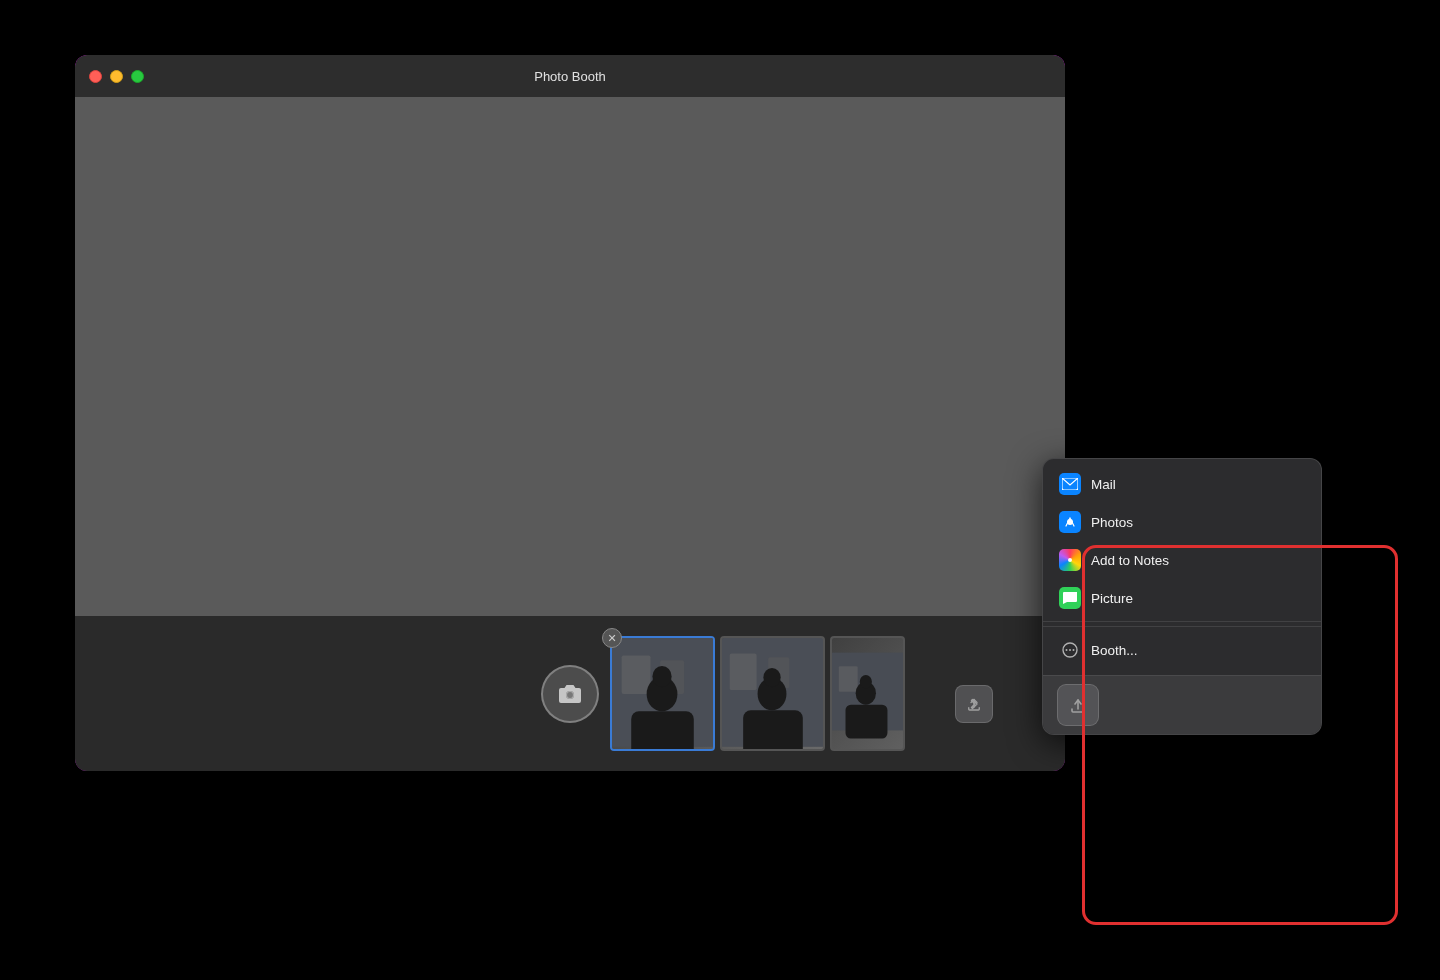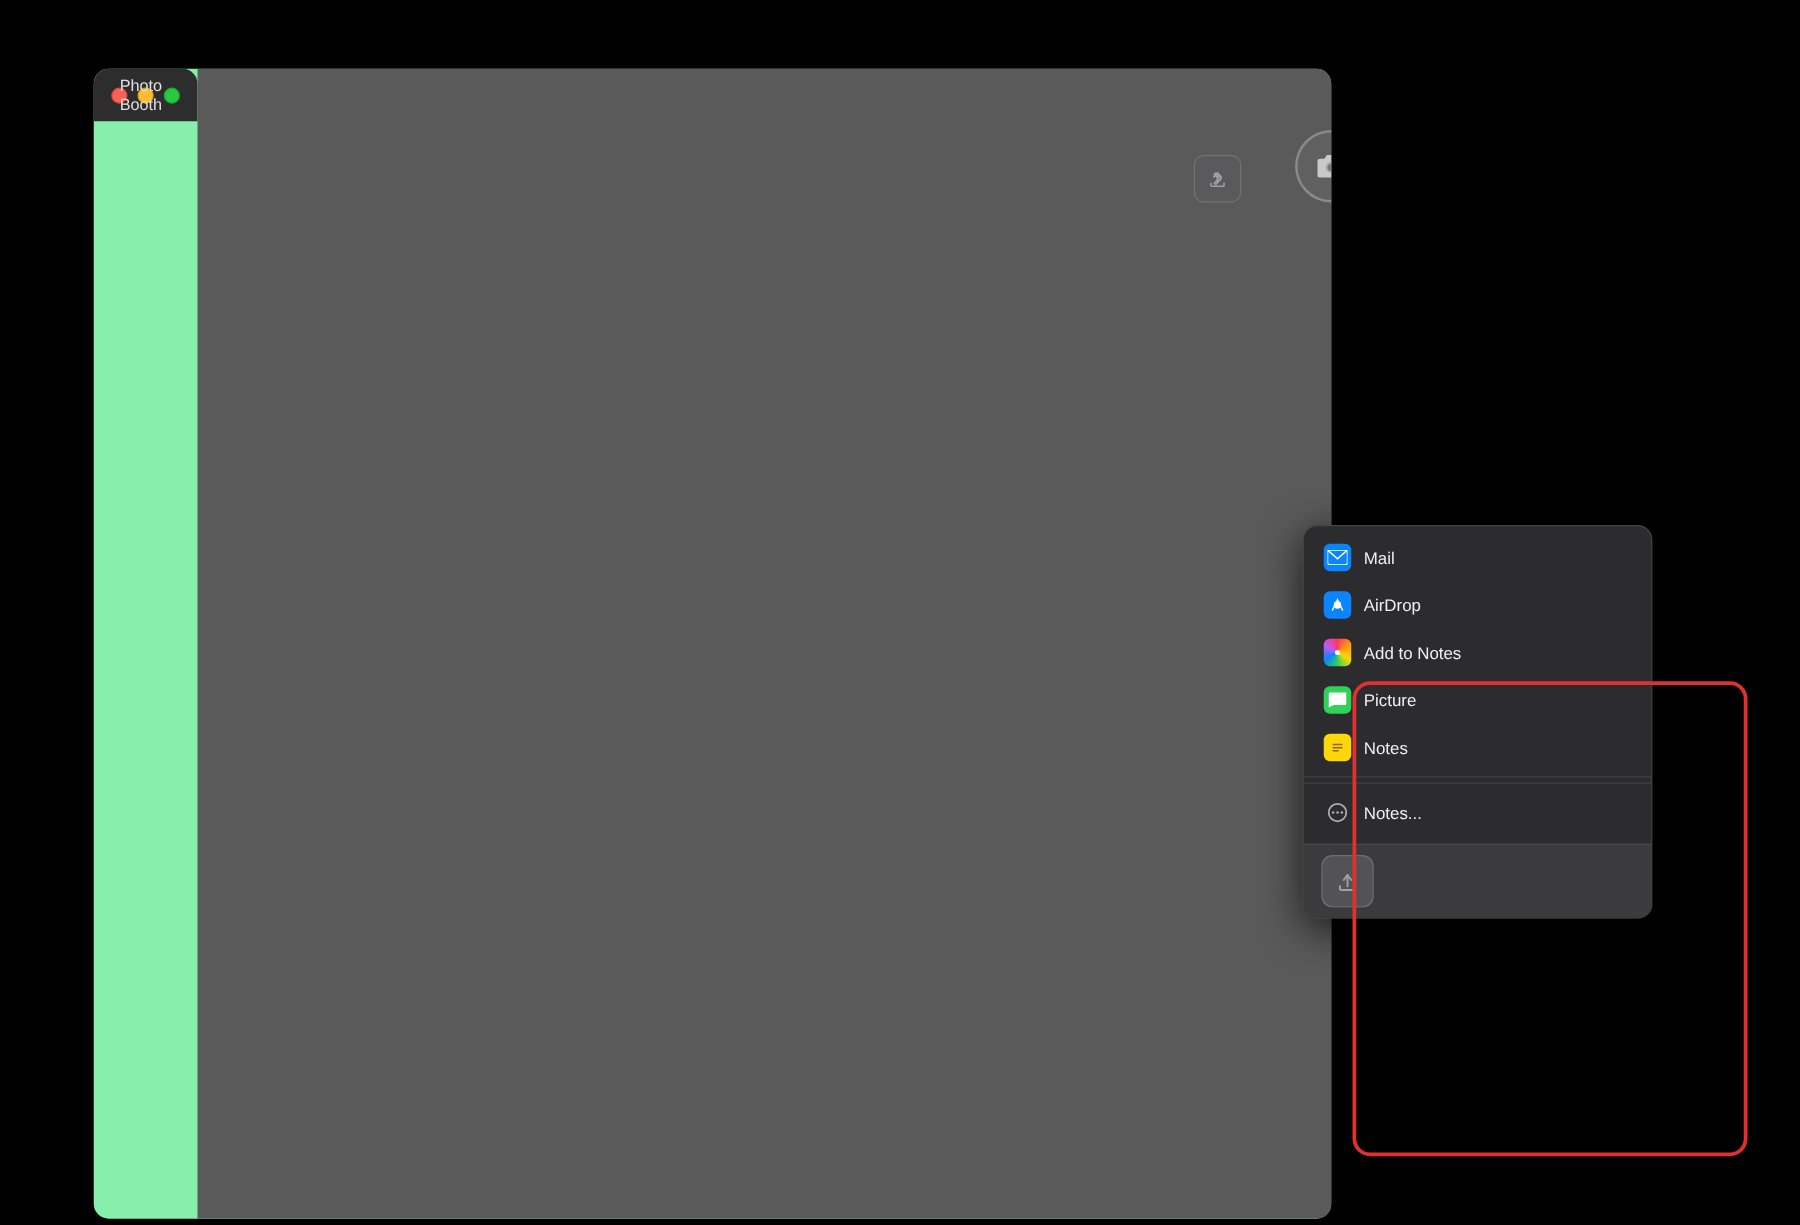--- a/index.html
+++ b/index.html
@@ -12,27 +12,27 @@
       overflow: hidden;
       position: relative;
     }
 
     
     .window {
       position: absolute;
       top: 55px;
       left: 75px;
       width: 990px;
-      height: 920px;
-      background: #86efac;
+      height: 716px;
+      background: #a21caf;
       border-radius: 12px;
       box-shadow: 0 20px 60px rgba(0,0,0,0.8);
       overflow: hidden;
       display: flex;
-      flex-direction: row;
+      flex-direction: column;
     }
 
     .titlebar {
       background: #2d2d2d;
       height: 42px;
       display: flex;
       align-items: center;
       padding: 0 14px;
       flex-shrink: 0;
       position: relative;
@@ -387,69 +387,58 @@
         <span class="menu-item-label">Mail</span>
       </div>
 
       <div class="menu-item">
         <div class="menu-item-icon icon-airdrop">
           <svg width="16" height="16" viewBox="0 0 16 16" fill="white" xmlns="http://www.w3.org/2000/svg">
             <circle cx="8" cy="8" r="3" fill="white"></circle>
             <path d="M4 12 L8 4 L12 12" stroke="white" stroke-width="1.2" fill="none" stroke-linecap="round"></path>
           </svg>
         </div>
-        <span class="menu-item-label">AirDrop</span>
+        <span class="menu-item-label">Photos</span>
       </div>
 
       <div class="menu-item">
         <div class="menu-item-icon" style="background: conic-gradient(from 0deg, #ff375f, #ff9f0a, #ffd60a, #30d158, #0a84ff, #bf5af2, #ff375f); border-radius:5px;">
           <svg width="14" height="14" viewBox="0 0 14 14" xmlns="http://www.w3.org/2000/svg">
             <circle cx="7" cy="7" r="2" fill="white"></circle>
           </svg>
         </div>
         <span class="menu-item-label">Add to Notes</span>
       </div>
 
       <div class="menu-item">
         <div class="menu-item-icon icon-messages">
           <svg width="16" height="14" viewBox="0 0 16 14" fill="none" xmlns="http://www.w3.org/2000/svg">
             <path d="M1 1h14v9a1 1 0 0 1-1 1H5l-4 2V2a1 1 0 0 1 1-1z" fill="white"></path>
           </svg>
         </div>
         <span class="menu-item-label">Picture</span>
       </div>
 
-      <div class="menu-item">
-        <div class="menu-item-icon icon-notes">
-          <svg width="14" height="14" viewBox="0 0 14 14" xmlns="http://www.w3.org/2000/svg">
-            <rect x="1" y="1" width="12" height="12" rx="2" fill="#ffd60a"></rect>
-            <rect x="3" y="4" width="8" height="1.2" fill="#8a6a00" rx="0.5"></rect>
-            <rect x="3" y="6.5" width="8" height="1.2" fill="#8a6a00" rx="0.5"></rect>
-            <rect x="3" y="9" width="5" height="1.2" fill="#8a6a00" rx="0.5"></rect>
-          </svg>
-        </div>
-        <span class="menu-item-label">Notes</span>
-      </div>
 
 
       <div class="menu-divider"></div>
 
 
       <div class="menu-divider"></div>
 
       <div class="menu-item">
         <div class="menu-item-icon icon-more">
           <svg width="18" height="18" viewBox="0 0 18 18" fill="none" xmlns="http://www.w3.org/2000/svg">
             <circle cx="9" cy="9" r="7" stroke="#b0b0b0" stroke-width="1.4"></circle>
             <circle cx="5.5" cy="9" r="1" fill="#b0b0b0"></circle>
             <circle cx="9" cy="9" r="1" fill="#b0b0b0"></circle>
             <circle cx="12.5" cy="9" r="1" fill="#b0b0b0"></circle>
           </svg>
         </div>
-        <span class="menu-item-label">Notes...</span>
+        <span class="menu-item-label">Booth...</span>
       </div>
 
     </div>
 
     <div class="share-bottom-bar">
       <div class="share-button-pill" style="width:42px; height:42px; border-radius:9px;">
         <svg width="18" height="18" viewBox="0 0 18 18" fill="none" xmlns="http://www.w3.org/2000/svg">
           <polyline points="6,8 9,4 12,8" stroke="#a0a0a0" stroke-width="1.6" stroke-linecap="round" stroke-linejoin="round"></polyline>
           <line x1="9" y1="4" x2="9" y2="13" stroke="#a0a0a0" stroke-width="1.6" stroke-linecap="round"></line>
           <path d="M3 13v2a1 1 0 0 0 1 1h10a1 1 0 0 0 1-1v-2" stroke="#a0a0a0" stroke-width="1.6" fill="none" stroke-linecap="round"></path>

